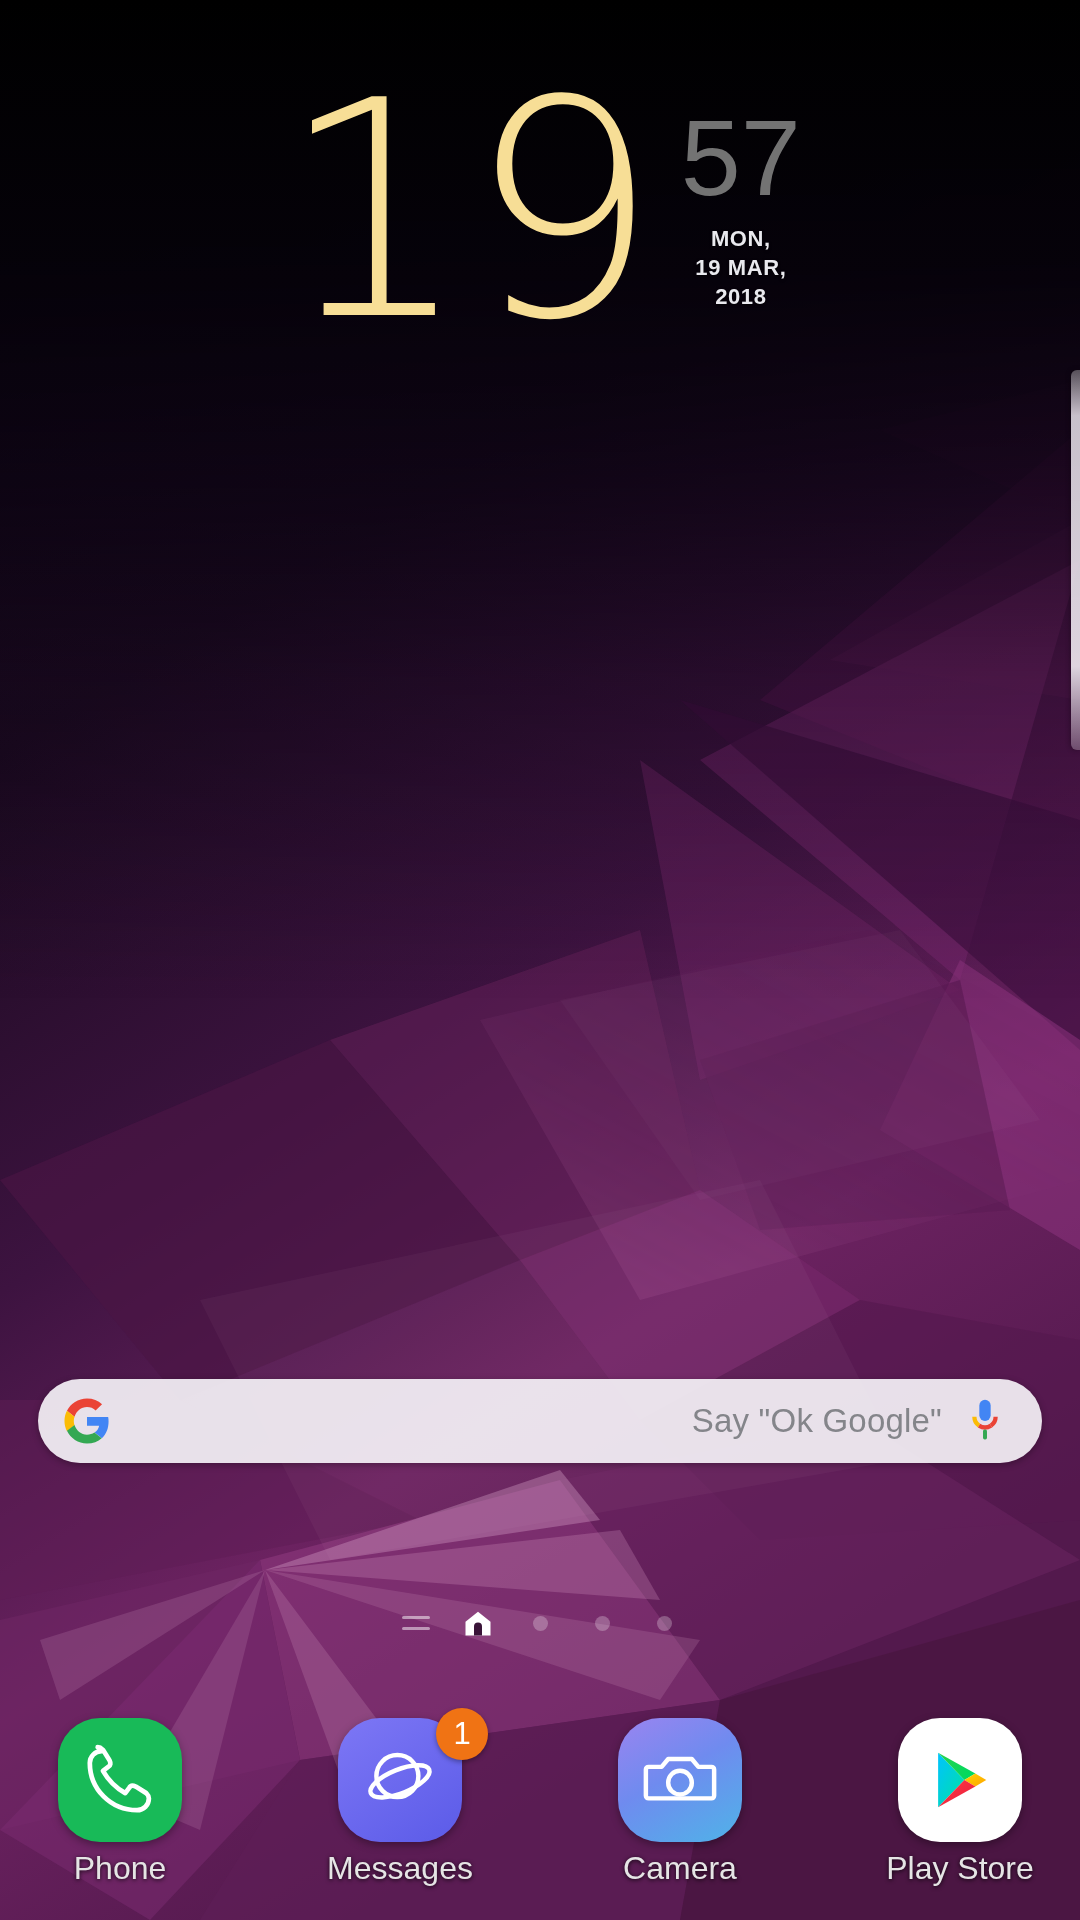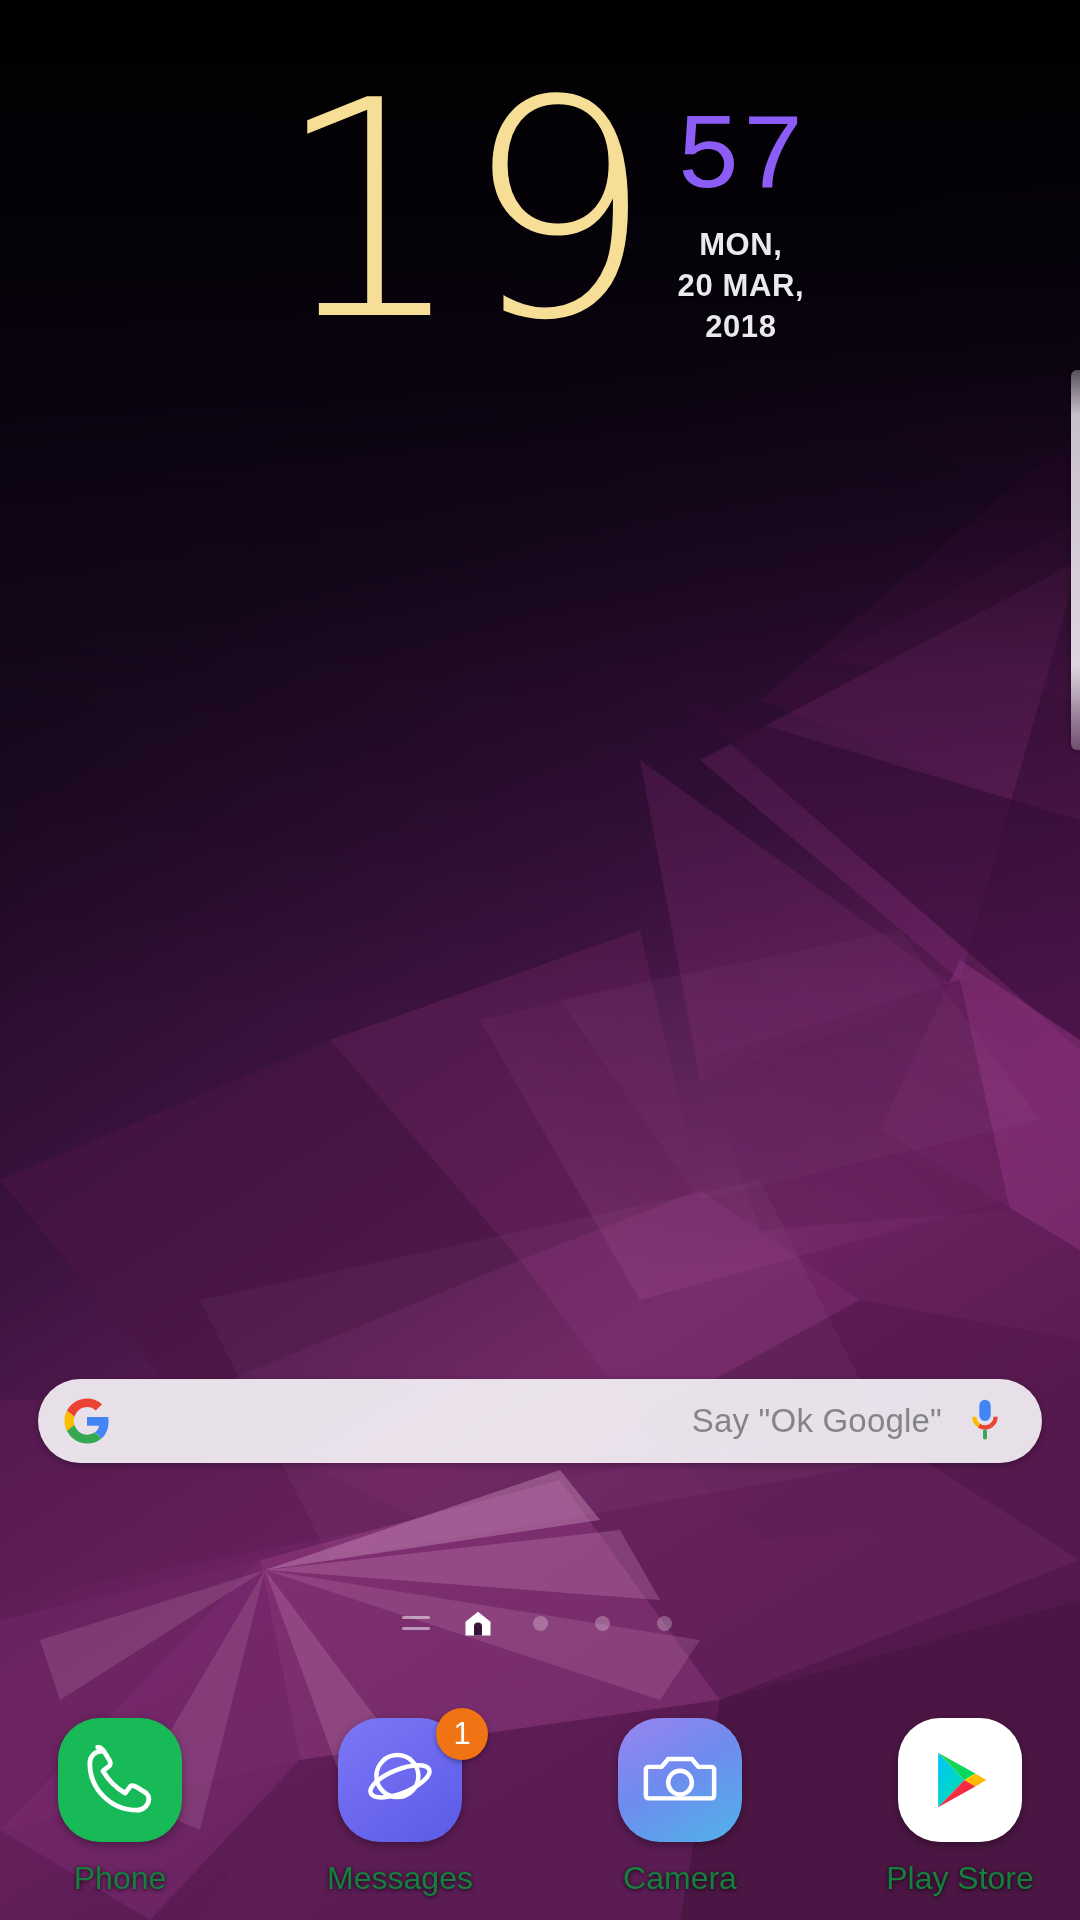--- a/index.html
+++ b/index.html
@@ -23,25 +23,25 @@
   #clock-hour{
     font-size:300px;line-height:.78;font-weight:200;
     color:#F7DE96;letter-spacing:-2px;
     font-family:"DejaVu Sans","Liberation Sans",sans-serif;
     -webkit-text-stroke:0;
   }
   .right-col{display:flex;flex-direction:column;align-items:center;
     margin-left:24px;padding-top:12px;}
   #clock-minute{
     font-size:108px;line-height:.95;font-weight:200;
-    color:#8b5cf6;letter-spacing:0px;
-    font-family:Liberation Mono, monospace;
+    color:#737373;letter-spacing:0px;
+    font-family:Liberation Sans, sans-serif;
   }
   .date-block{margin-top:14px;text-align:center;
-    font-size:31px;font-weight:bold;color:#E9E9EE;line-height:1.33;
+    font-size:22px;font-weight:bold;color:#E9E9EE;line-height:1.33;
     letter-spacing:.6px;text-shadow:0 1px 3px rgba(0,0,0,.75);}
 
   
   #edge-handle{position:absolute;right:0;top:370px;width:9px;height:380px;
     border-radius:6px 0 0 6px;
     background:linear-gradient(to bottom,rgba(255,255,255,.30),rgba(245,240,248,.80) 12%,rgba(250,247,252,.85) 78%,rgba(255,255,255,.25));
     box-shadow:-1px 0 5px rgba(0,0,0,.30);}
 
   
   #search-bar{position:absolute;left:38px;top:1379px;width:1004px;height:84px;
@@ -64,21 +64,21 @@
 
   
   #dock{position:absolute;left:0;top:1718px;width:1080px;
     display:flex;justify-content:space-between;padding:0 28px;box-sizing:border-box;}
   .dock-app{width:184px;display:flex;flex-direction:column;align-items:center;position:relative;}
   .icon-shell{width:124px;height:124px;position:relative;
     border-radius:38px / 42px;
     display:flex;align-items:center;justify-content:center;
     box-shadow:0 3px 8px rgba(0,0,0,.34);}
   .squircle{border-radius:42px;}
-  .app-label{margin-top:18px;font-size:32px;color:#15803d;font-weight:400;
+  .app-label{margin-top:8px;font-size:32px;color:#e5e5e5;font-weight:400;
     text-shadow:0 1px 4px rgba(0,0,0,.85);white-space:nowrap;}
   .badge{position:absolute;top:-10px;right:4px;min-width:52px;height:52px;
     border-radius:50%;background:#F07314;color:#fff;font-size:31px;font-weight:400;
     display:flex;align-items:center;justify-content:center;
     box-shadow:0 2px 5px rgba(0,0,0,.35);box-sizing:border-box;}
 </style>
 </head>
 <body>
 
 <div id="screen">
@@ -147,21 +147,21 @@
     <div class="wpfade"></div>
   </div>
 
   <div id="clock-widget">
     <div class="clock-inner">
       <div id="clock-hour">19</div>
       <div class="right-col">
         <div id="clock-minute">57</div>
         <div class="date-block">
           <div>MON,</div>
-          <div>20 MAR,</div>
+          <div>19 MAR,</div>
           <div>2018</div>
         </div>
       </div>
     </div>
   </div>
 
   <div id="edge-handle"></div>
 
   <div id="search-bar">
     <svg id="google-g" viewBox="0 0 48 48">

